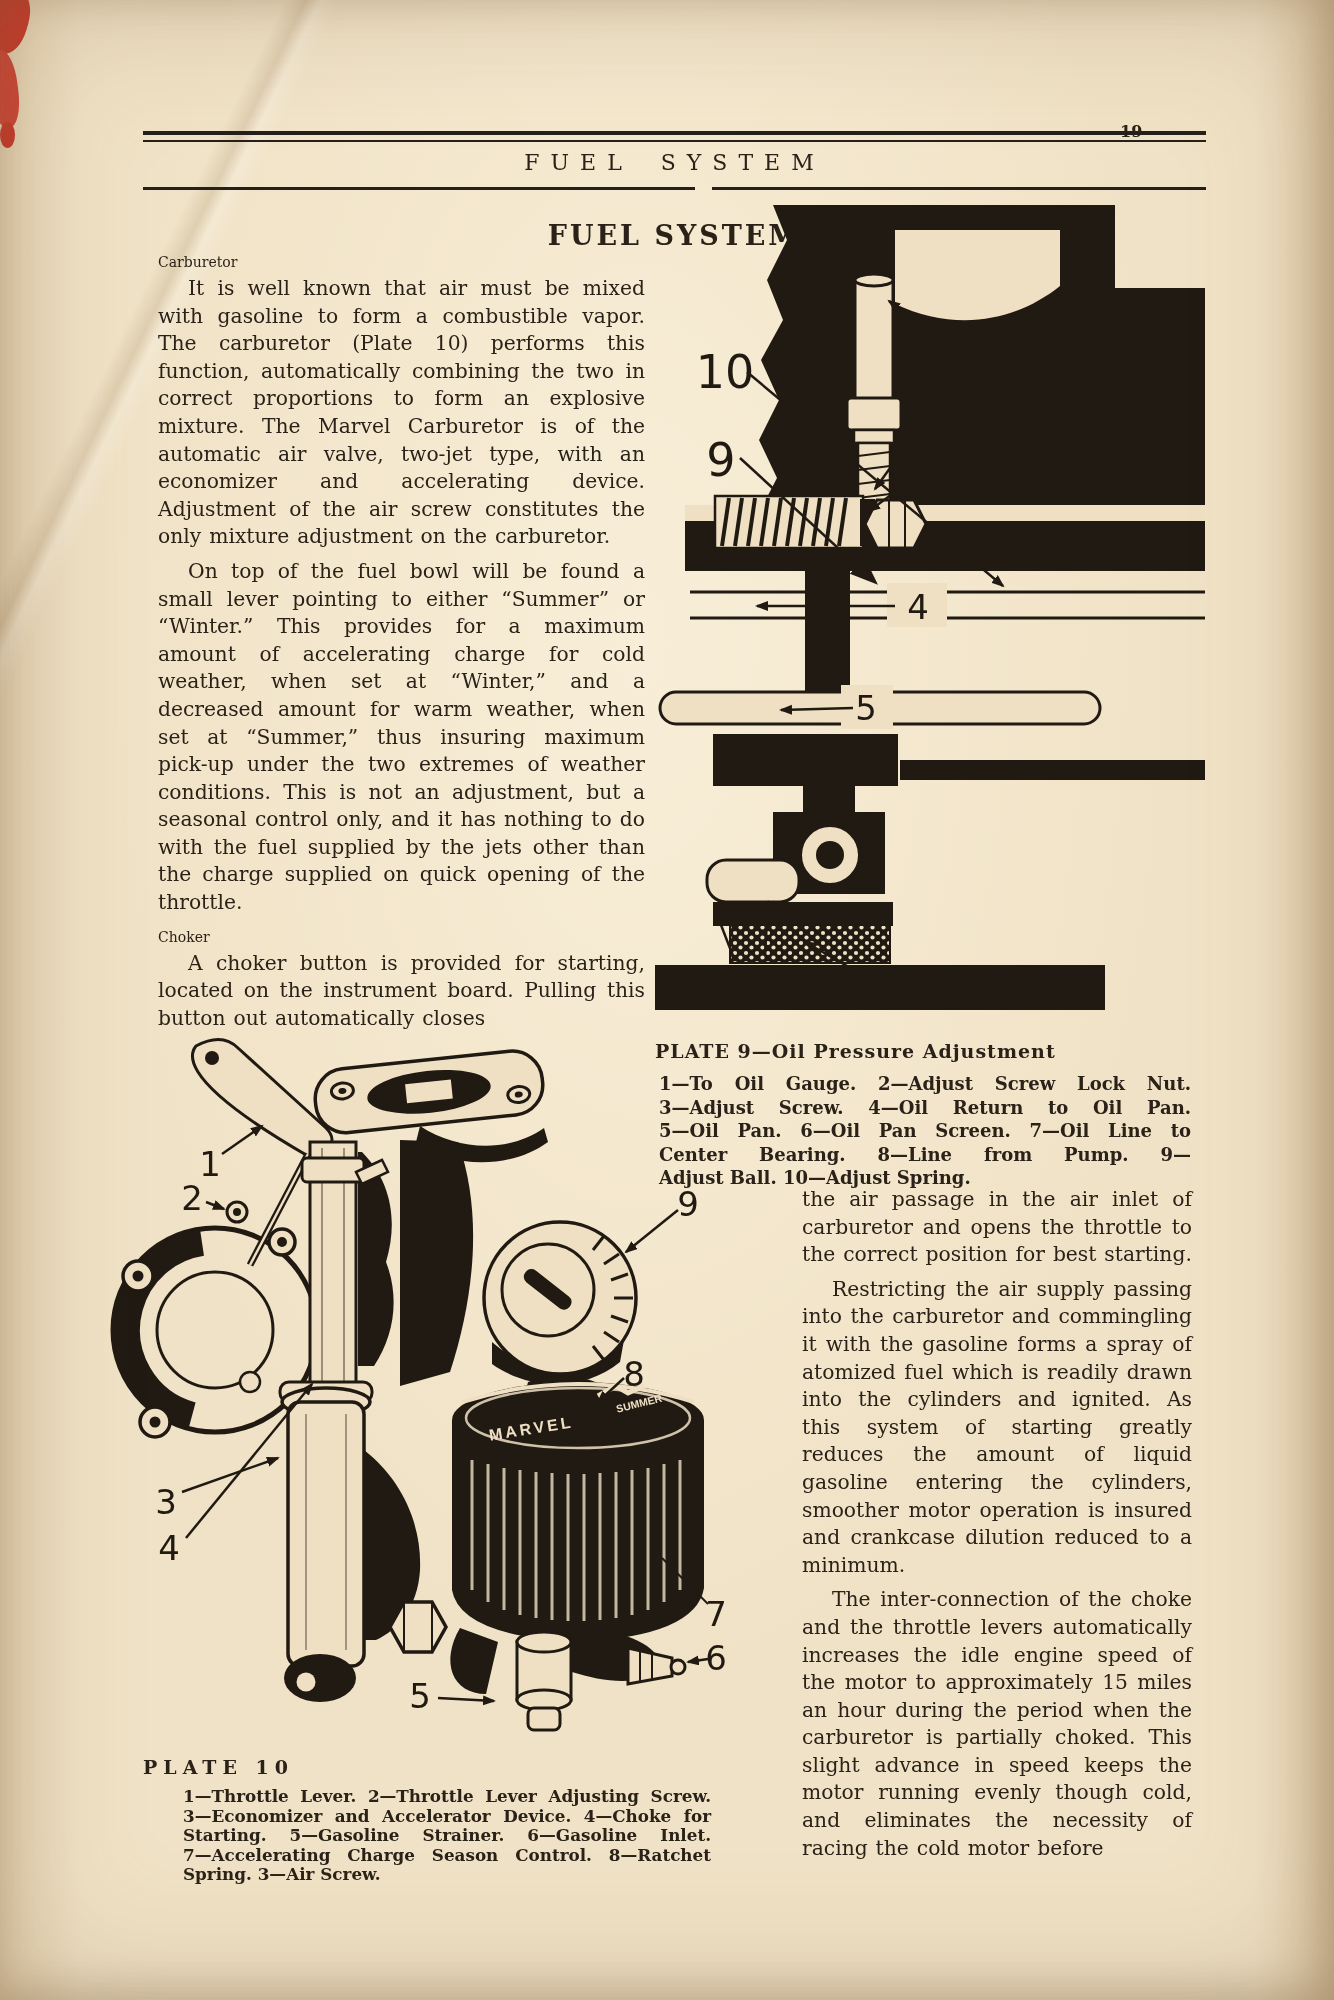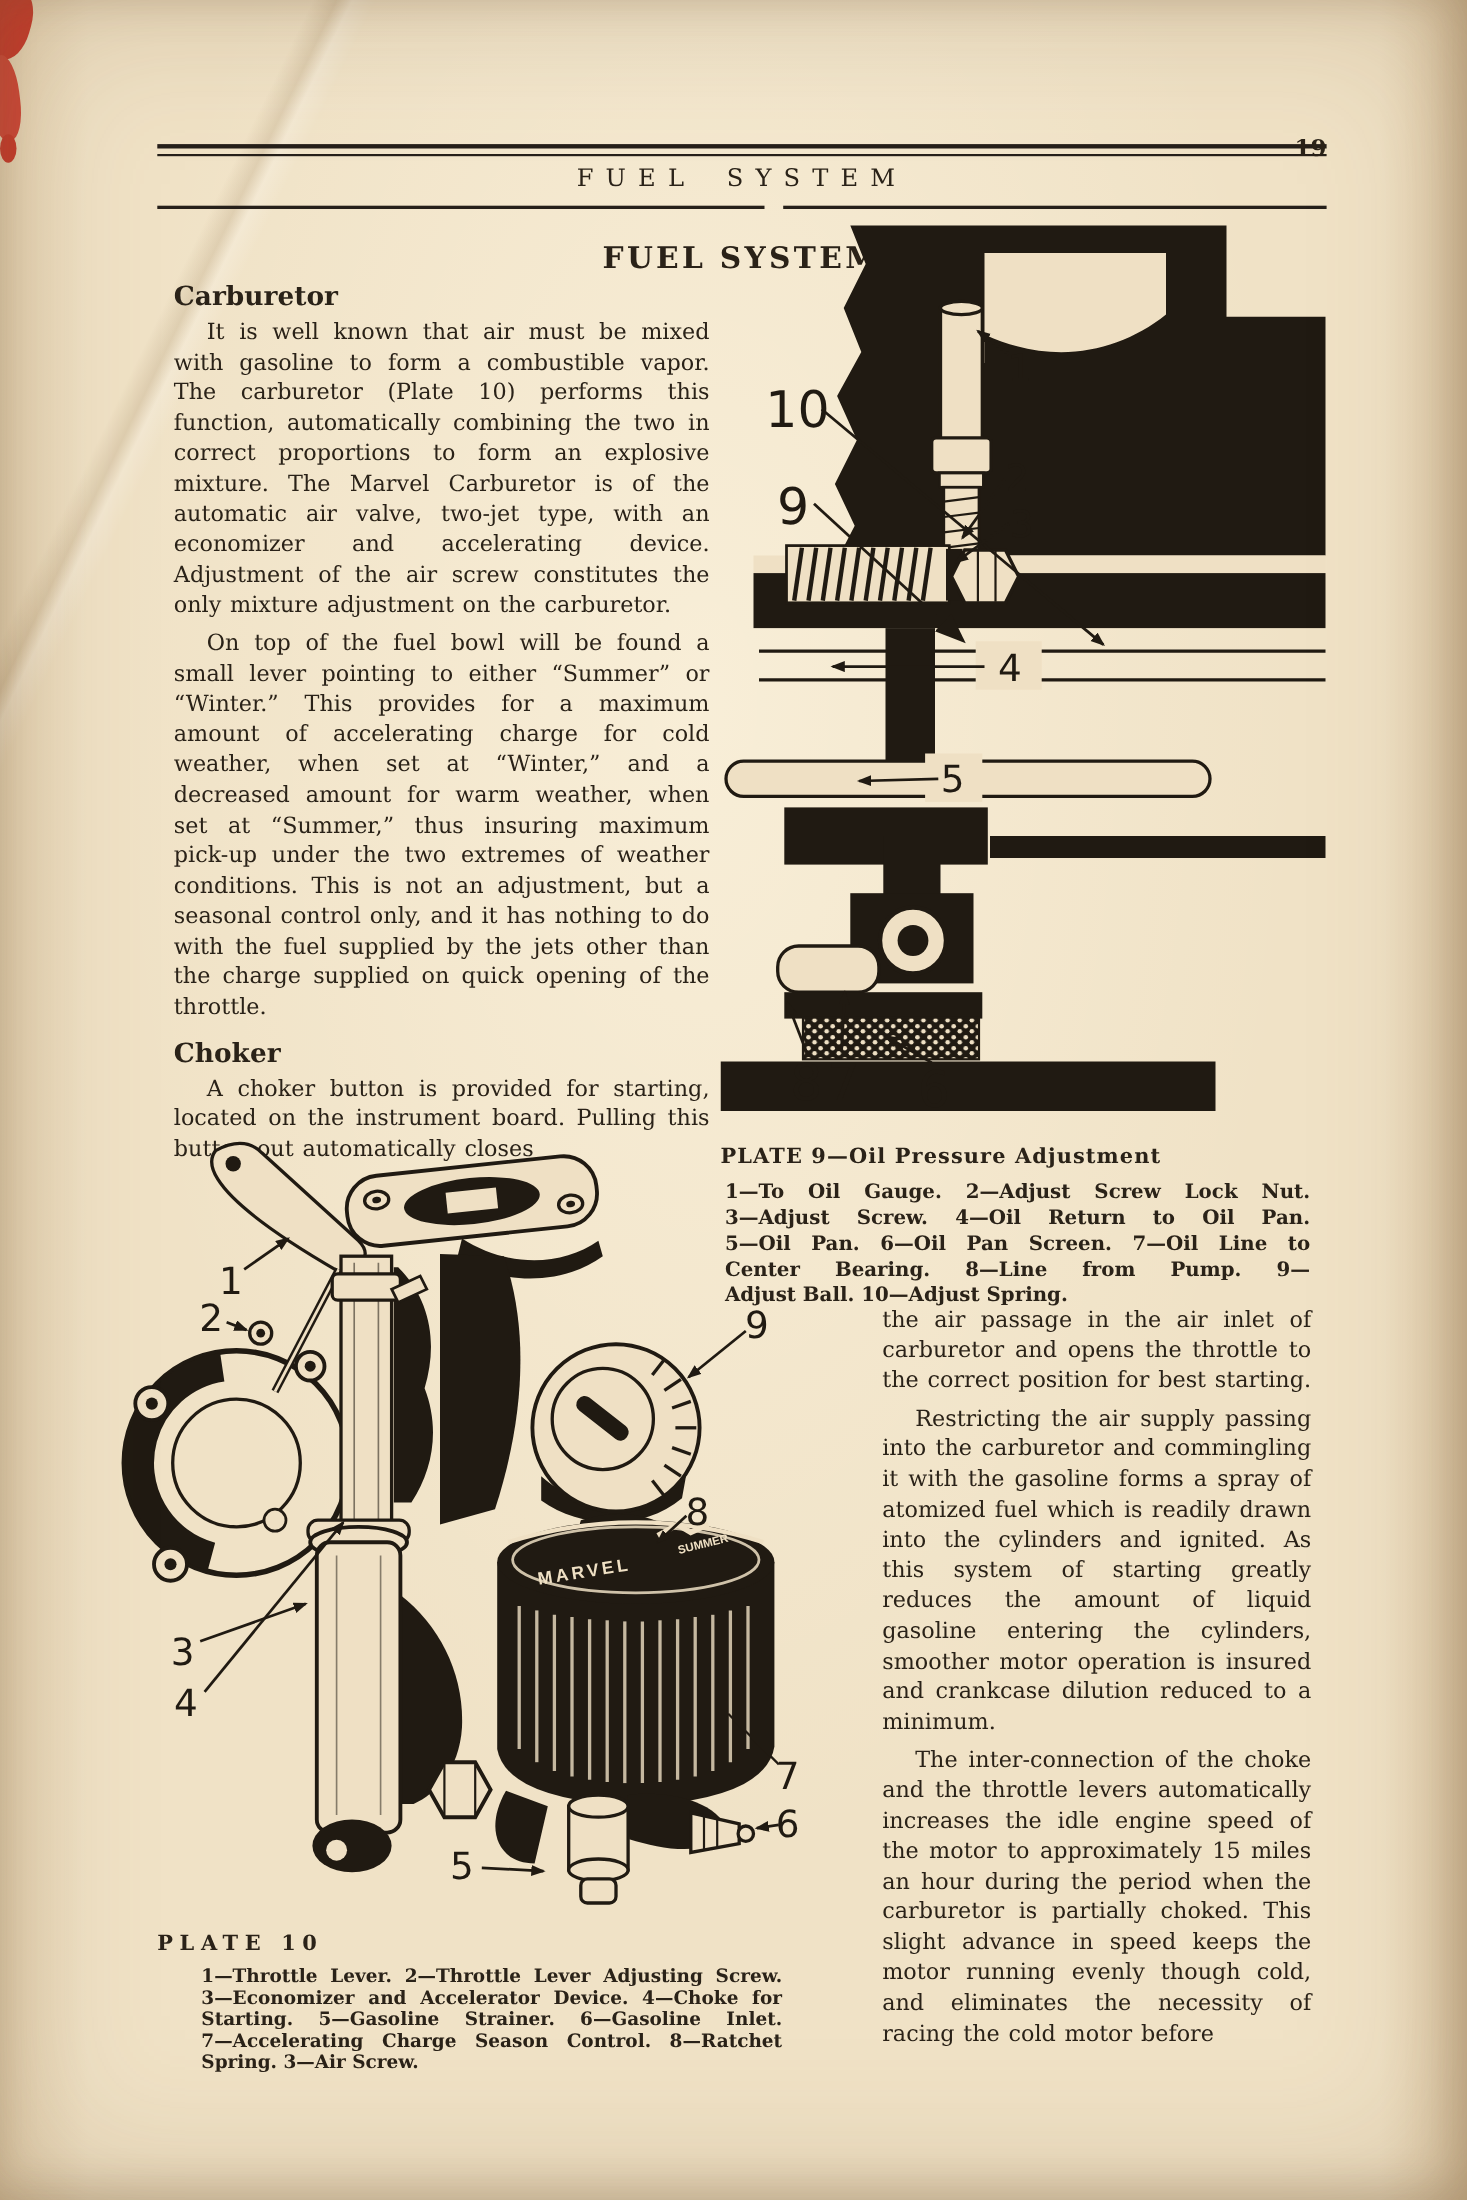--- a/index.html
+++ b/index.html
@@ -31,34 +31,34 @@
   .rule { position:absolute; background:#26201a; }
   .rule-a { left:143px; top:131px; width:1063px; height:4px; }
   .rule-b { left:143px; top:140px; width:1063px; height:2px; }
   .rule-c1 { left:143px; top:187px; width:552px; height:3px; }
   .rule-c2 { left:712px; top:187px; width:494px; height:3px; }
 
   .running-title {
     position:absolute; left:143px; top:150px; width:1063px;
     text-align:center; font-size:22px; letter-spacing:11px; word-spacing:10px;
   }
-  .page-number { position:absolute; left:1120px; top:122px; width:86px; text-align:right; font-size:21px; font-weight:bold; }
+  .page-number { position:absolute; left:1120px; top:122px; width:86px; text-align:left; font-size:16px; font-weight:bold; }
   .main-title {
     position:absolute; left:143px; top:220px; width:1063px; margin:0;
     text-align:center; font-size:27px; font-weight:bold; letter-spacing:3px;
   }
 
   .col-left { position:absolute; left:158px; top:254px; width:487px; }
   .col-right { position:absolute; left:802px; top:1186px; width:390px; }
   .body-col p {
     margin:0 0 7px 0; font-size:20.3px; line-height:27.6px;
     text-align:justify; text-indent:30px; word-spacing:1.5px;
   }
   .body-col p.no-indent { text-indent:0; }
-  .section-heading { margin:0 0 5px 0; font-size:24px; font-weight:bold; }
+  .section-heading { margin:0 0 5px 0; font-size:14px; font-weight:normal; }
   .section-heading.second { margin-top:12px; }
 
   .plate9-figure { position:absolute; left:655px; top:200px; }
   .plate10-figure { position:absolute; left:100px; top:1030px; }
   svg text.co { font-family:"DejaVu Sans", sans-serif; fill:#201a12; text-anchor:middle; }
   svg text.mark { font-family:"Liberation Sans", sans-serif; font-weight:bold; text-anchor:middle; }
 
   .caption { position:absolute; font-weight:bold; }
   .plate9-caption { left:655px; top:1040px; width:540px; }
   .plate10-caption { left:143px; top:1756px; width:572px; }

